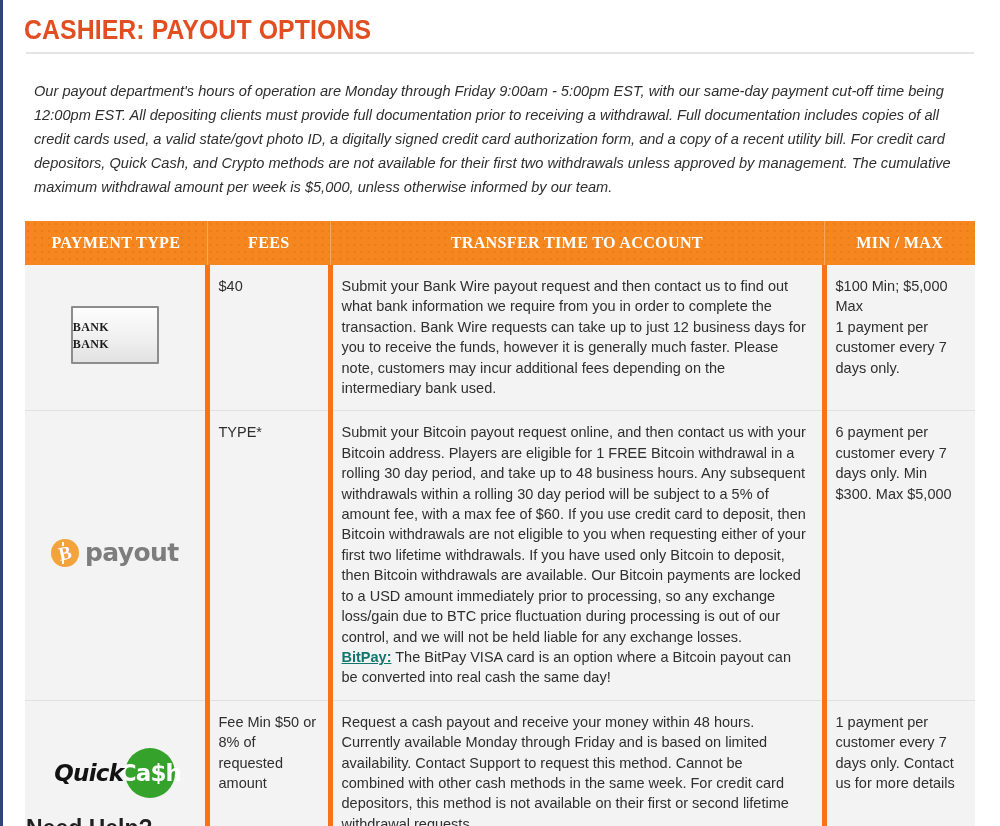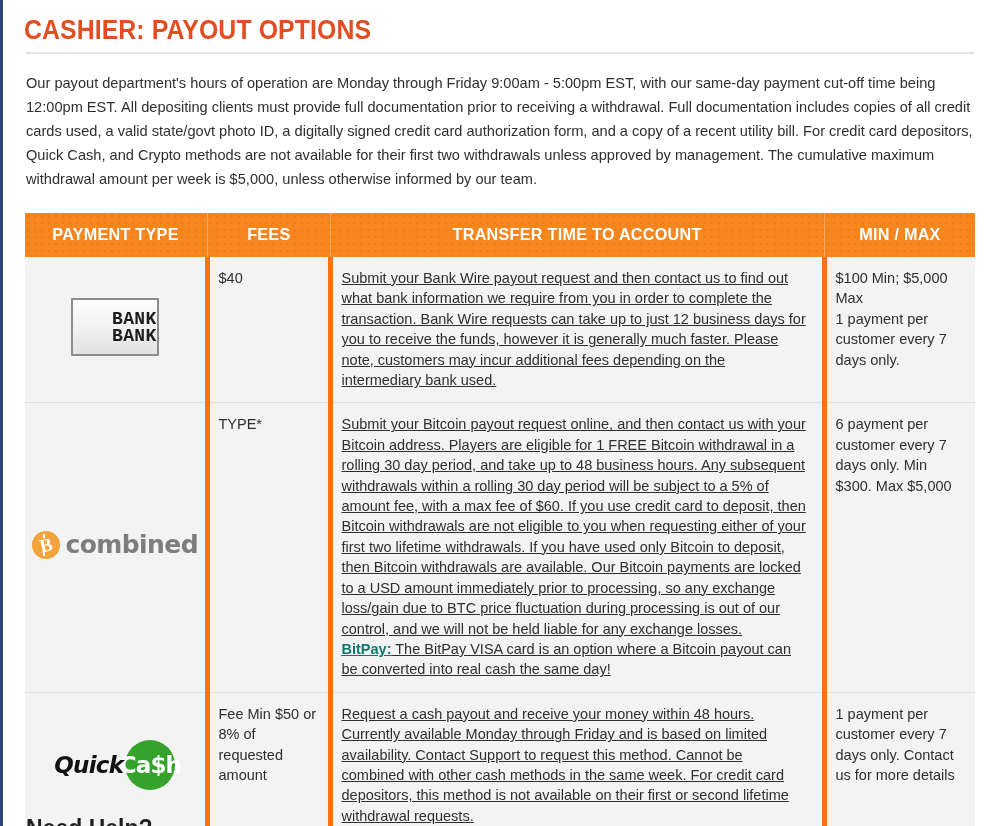--- a/index.html
+++ b/index.html
@@ -41,44 +41,45 @@
     text-transform: uppercase;
     transform: scaleX(0.92);
     transform-origin: left center;
   }
   .title-rule {
     margin: 6px 26px 0 26px;
     height: 2px;
     background: #e4e4e4;
   }
   .intro {
-    margin: 0;
+    margin: 8px;
     padding: 17px 26px 0 26px;
     font-size: 14.6px;
     line-height: 24px;
     color: #2f2f2f;
     max-width: 975px;
+    font-style: italic;
   }
 
   
   .payout-table {
     margin: 22px 26px 0 25px;
     width: 950px;
     border-collapse: collapse;
     table-layout: fixed;
   }
   .payout-table thead th {
     padding: 0;
     height: 44px;
     background-color: #f6871f;
     background-image:
       radial-gradient(circle at 3px 3px, rgba(210,95,10,0.30) 1.4px, rgba(0,0,0,0) 1.6px);
     background-size: 7px 7px;
     color: #ffffff;
-    font-family: Liberation Sans, sans-serif;
+    font-family: Liberation Serif, serif;
     font-size: 17px;
     font-weight: bold;
     letter-spacing: 0.3px;
     text-transform: uppercase;
     text-align: center;
     border-right: 1px solid #f7a65a;
     vertical-align: middle;
   }
   .payout-table thead th:last-child { border-right: none; }
   .payout-table thead th span { display: inline-block; transform: scaleX(0.95); }
@@ -100,43 +101,43 @@
   .col-type   { width: 182px; }
   .col-fees   { width: 123px; }
   .col-time   { width: 494px; }
   .col-minmax { width: 151px; }
 
   td.cell-logo {
     text-align: center;
     vertical-align: middle;
     padding: 10px 6px;
   }
-  td.cell-desc { padding-right: 13px; text-decoration: underline; }
+  td.cell-desc { padding-right: 13px; }
 
   
   .bankwire-logo {
     display: inline-block;
     width: 84px;
     height: 54px;
     border: 2px solid #8c8c8c;
     background: linear-gradient(180deg, #fdfdfd 0%, #f0f0f0 55%, #e2e2e2 100%);
     border-radius: 1px;
     position: relative;
   }
   .bankwire-logo .bw-txt {
     position: absolute;
     left: 0; right: 0; top: 50%;
     transform: translateY(-50%);
-    font-family: Liberation Mono, monospace;
-    font-weight: bold;
-    font-size: 18px;
+    font-family: Liberation Serif, serif;
+    font-weight: bold;
+    font-size: 12px;
     line-height: 14.5px;
     letter-spacing: 0.4px;
     color: #1d1d1d;
-    text-align: right;
+    text-align: left;
   }
   .bankwire-logo .bw-txt i { font-style: normal; display: block; }
   .bankwire-logo .bw-txt i + i { margin-top: 2px; }
 
   
   .bitcoin-logo {
     display: inline-flex;
     align-items: center;
     gap: 6px;
   }
@@ -274,21 +275,21 @@
       </tr>
 
       <tr>
         <td class="cell-logo">
           <span class="bitcoin-logo">
             <span class="btc-coin">
               <span class="tick t-top"></span>
               <span class="tick t-bot"></span>
               <span class="btc-b">B</span>
             </span>
-            <span class="btc-word">combined</span>
+            <span class="btc-word">payout</span>
           </span>
         </td>
         <td>TYPE*</td>
         <td class="cell-desc"><span>Submit your Bitcoin payout request online, and then contact us with your Bitcoin address. Players are eligible for 1 FREE Bitcoin withdrawal in a rolling 30 day period, and take up to 48 business hours. Any subsequent withdrawals within a rolling 30 day period will be subject to a 5% of amount fee, with a max fee of $60. If you use credit card to deposit, then Bitcoin withdrawals are not eligible to you when requesting either of your first two lifetime withdrawals. If you have used only Bitcoin to deposit, then Bitcoin withdrawals are available. Our Bitcoin payments are locked to a USD amount immediately prior to processing, so any exchange loss/gain due to BTC price fluctuation during processing is out of our control, and we will not be held liable for any exchange losses.</span><br><a href="#" class="bitpay-link">BitPay:</a><span> The BitPay VISA card is an option where a Bitcoin payout can be converted into real cash the same day!</span></td>
         <td>6 payment per customer every 7 days only. Min $300. Max $5,000</td>
       </tr>
 
       <tr>
         <td class="cell-logo">
           <span class="quickcash-logo">

